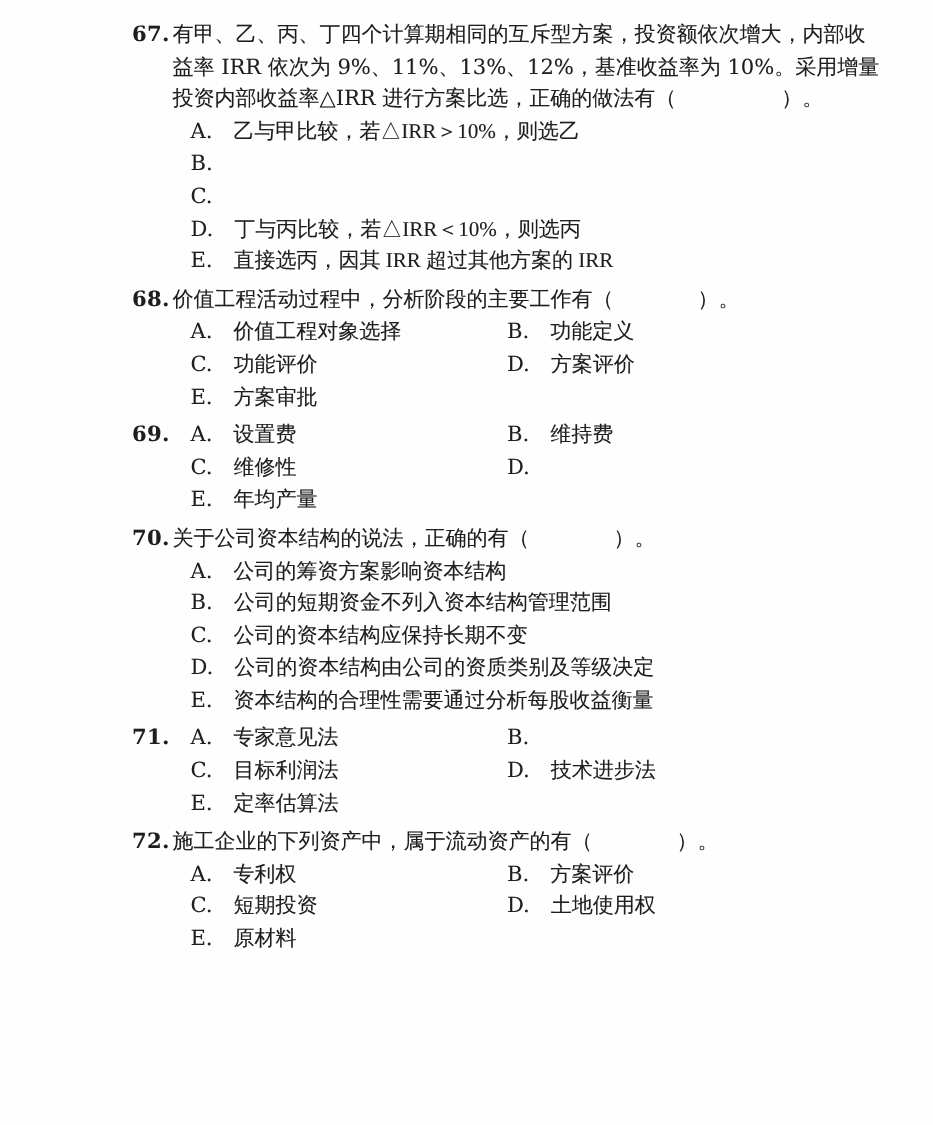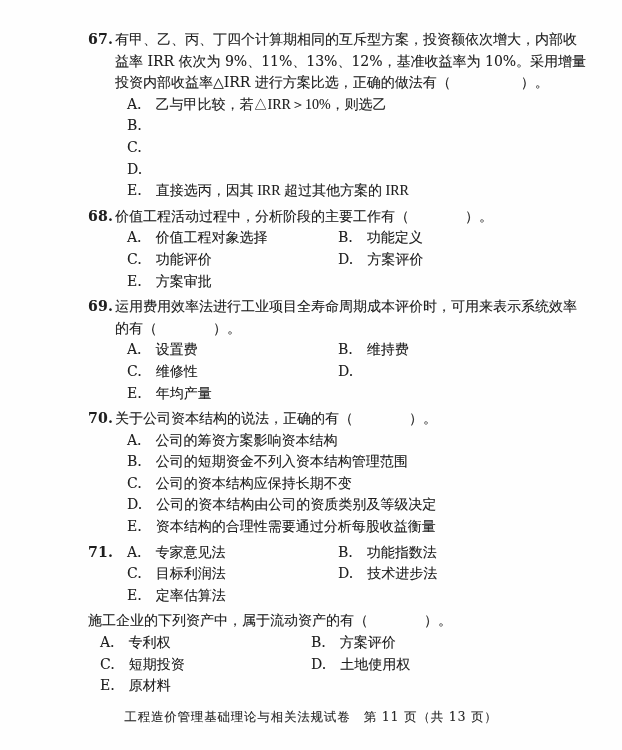--- a/index.html
+++ b/index.html
@@ -18,21 +18,21 @@
     left: 88px;
     top: 13px;
     width: 502px;
   }
   .question {
     display: flex;
     margin-top: 4px;
     font-size: 14px;
     line-height: 21.6px;
   }
-  .question:first-child { margin-top: 16px; }
+  .question:first-child { margin-top: 0; }
   .q-num {
     flex: 0 0 27px;
     font-weight: bold;
     letter-spacing: 0.3px;
   }
   .q-body { flex: 1; min-width: 0; }
   .q-stem { }
   .opt-row { display: flex; padding-left: 12px; }
   .opt { display: flex; min-width: 0; }
   .opt.col-left { flex: 0 0 211px; }
@@ -72,20 +72,21 @@
           </div>
         </div>
         <div class="opt-row">
           <div class="opt">
             <span class="opt-label">C.</span>
           </div>
         </div>
         <div class="opt-row">
           <div class="opt">
             <span class="opt-label">D.</span>
+            <span class="opt-text">丁与丙比较，若△IRR＜10%，则选丙</span>
           </div>
         </div>
         <div class="opt-row">
           <div class="opt">
             <span class="opt-label">E.</span>
             <span class="opt-text">直接选丙，因其 IRR 超过其他方案的 IRR</span>
           </div>
         </div>
       </div>
     </div>
@@ -119,21 +120,20 @@
             <span class="opt-label">E.</span>
             <span class="opt-text">方案审批</span>
           </div>
         </div>
       </div>
     </div>
 
     <div class="question">
       <div class="q-num">69.</div>
       <div class="q-body">
-        <div class="q-stem">运用费用效率法进行工业项目全寿命周期成本评价时，可用来表示系统效率的有（　　　　）。</div>
         <div class="opt-row">
           <div class="opt col-left">
             <span class="opt-label">A.</span>
             <span class="opt-text">设置费</span>
           </div>
           <div class="opt col-right">
             <span class="opt-label">B.</span>
             <span class="opt-text">维持费</span>
           </div>
         </div>
@@ -195,21 +195,20 @@
     <div class="question">
       <div class="q-num">71.</div>
       <div class="q-body">
         <div class="opt-row">
           <div class="opt col-left">
             <span class="opt-label">A.</span>
             <span class="opt-text">专家意见法</span>
           </div>
           <div class="opt col-right">
             <span class="opt-label">B.</span>
-            <span class="opt-text">功能指数法</span>
           </div>
         </div>
         <div class="opt-row">
           <div class="opt col-left">
             <span class="opt-label">C.</span>
             <span class="opt-text">目标利润法</span>
           </div>
           <div class="opt col-right">
             <span class="opt-label">D.</span>
             <span class="opt-text">技术进步法</span>
@@ -218,20 +217,21 @@
         <div class="opt-row">
           <div class="opt">
             <span class="opt-label">E.</span>
             <span class="opt-text">定率估算法</span>
           </div>
         </div>
       </div>
     </div>
 
     <div class="question">
+      <div class="q-num">72.</div>
       <div class="q-body">
         <div class="q-stem">施工企业的下列资产中，属于流动资产的有（　　　　）。</div>
         <div class="opt-row">
           <div class="opt col-left">
             <span class="opt-label">A.</span>
             <span class="opt-text">专利权</span>
           </div>
           <div class="opt col-right">
             <span class="opt-label">B.</span>
             <span class="opt-text">方案评价</span>
@@ -251,14 +251,13 @@
           <div class="opt">
             <span class="opt-label">E.</span>
             <span class="opt-text">原材料</span>
           </div>
         </div>
       </div>
     </div>
 
   </div>
 
-  <div class="footer">工程造价管理基础理论与相关法规试卷　第 11 页（共 13 页）</div>
 </div>
 
 </body></html>

